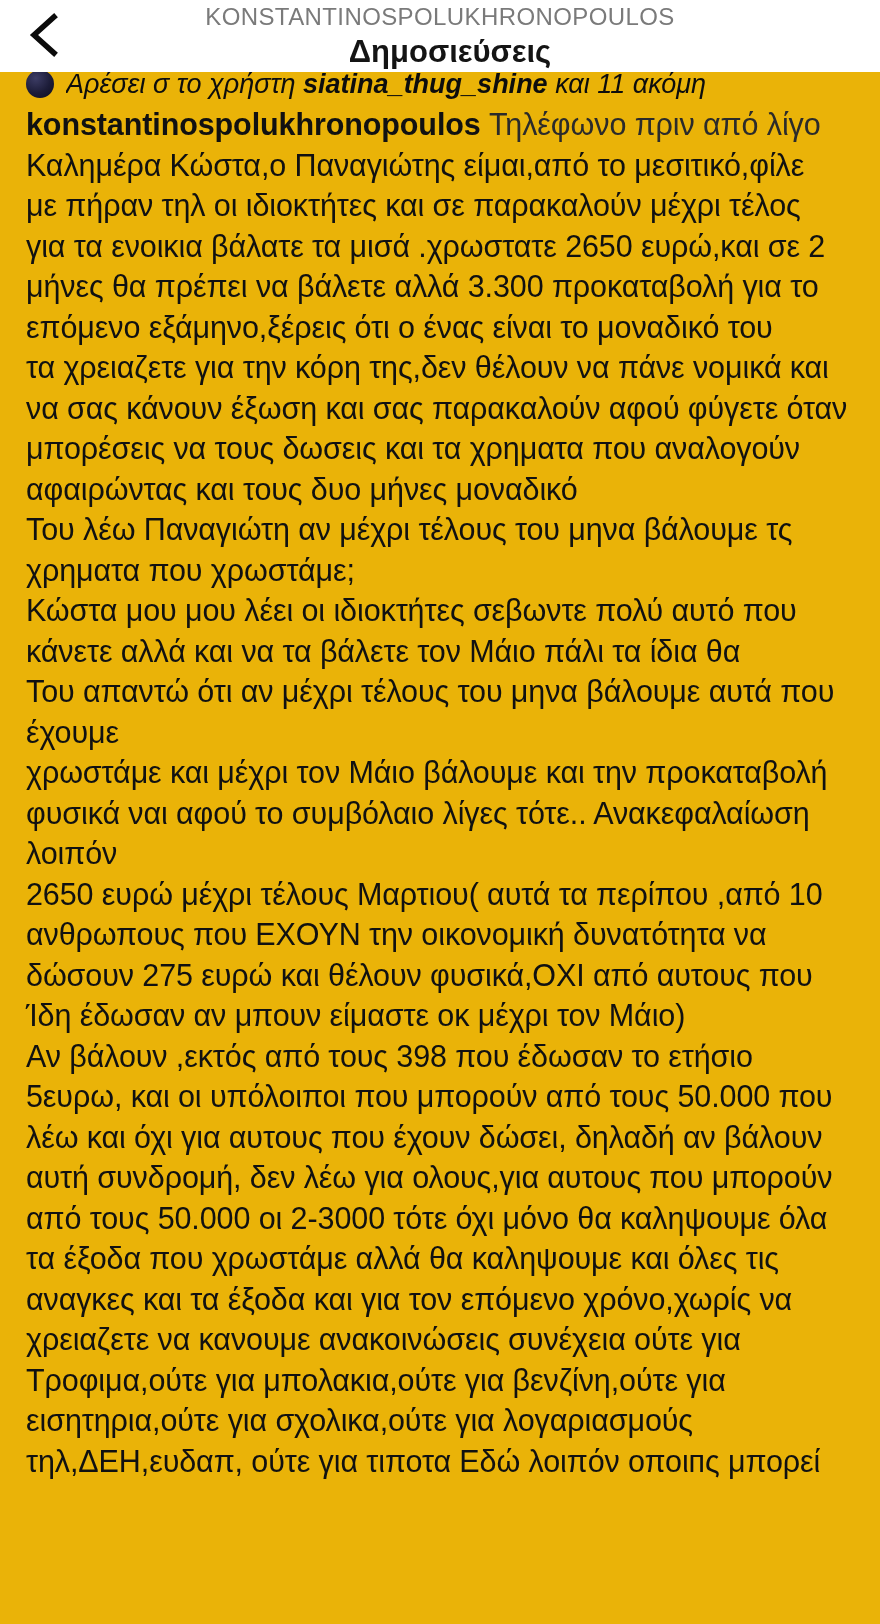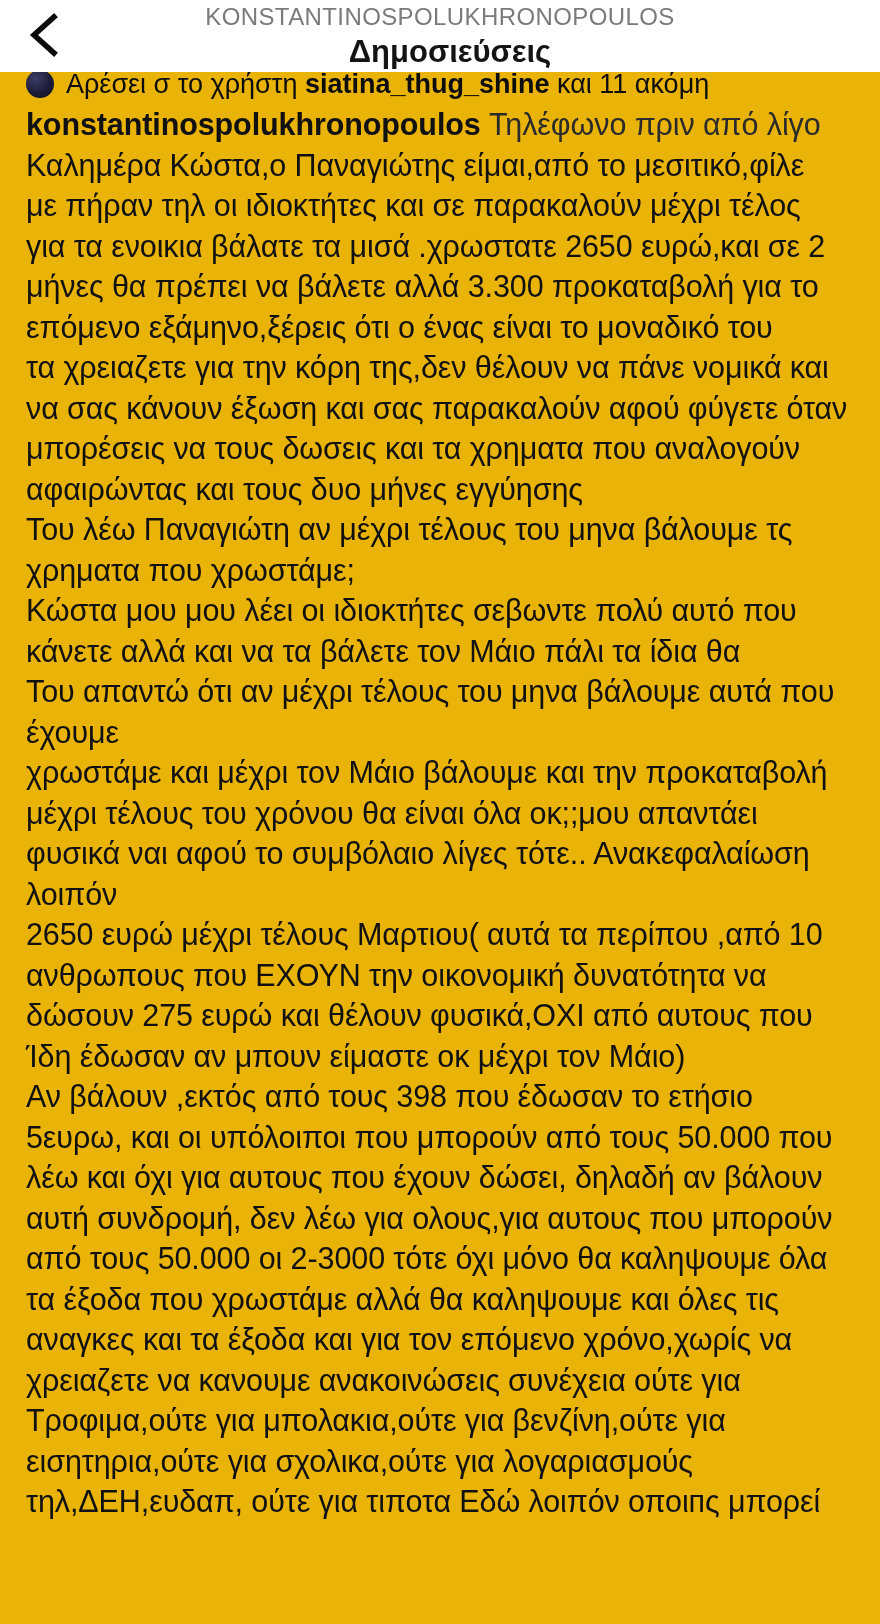--- a/index.html
+++ b/index.html
@@ -78,20 +78,21 @@
   
   .likes-row {
     position: relative;
     height: 36px;
     margin-top: -8px;
     padding: 0 26px;
     display: flex;
     align-items: center;
     overflow: hidden;
     border-top: 1px solid #efefef;
+    font-style: italic;
   }
   .liker-avatar {
     width: 28px; height: 28px;
     border-radius: 50%;
     background: radial-gradient(circle at 35% 30%, #3c3c64 0%, #1c1c38 55%, #0d0d1e 100%);
     flex: 0 0 auto;
     margin-right: 12px;
     margin-top: 2px;
   }
   .likes-text {
@@ -151,29 +152,28 @@
       <span class="cap-line"><span class="author">konstantinospolukhronopoulos</span> <span class="meta">Τηλέφωνο πριν από λίγο</span></span>
       <div id="caption-body">
           <span class="cap-line">Καλημέρα Κώστα,ο Παναγιώτης είμαι,από το μεσιτικό,φίλε</span>
           <span class="cap-line">με πήραν τηλ οι ιδιοκτήτες και σε παρακαλούν μέχρι τέλος</span>
           <span class="cap-line">για τα ενοικια βάλατε τα μισά .χρωστατε 2650 ευρώ,και σε 2</span>
           <span class="cap-line">μήνες θα πρέπει να βάλετε αλλά 3.300 προκαταβολή για το</span>
           <span class="cap-line">επόμενο εξάμηνο,ξέρεις ότι ο ένας είναι το μοναδικό του</span>
           <span class="cap-line">τα χρειαζετε για την κόρη της,δεν θέλουν να πάνε νομικά και</span>
           <span class="cap-line">να σας κάνουν έξωση και σας παρακαλούν αφού φύγετε όταν</span>
           <span class="cap-line">μπορέσεις να τους δωσεις και τα χρηματα που αναλογούν</span>
-          <span class="cap-line">αφαιρώντας και τους δυο μήνες εγγύησης</span>
+          <span class="cap-line">αφαιρώντας και τους δυο μήνες μοναδικό</span>
           <span class="cap-line">Του λέω Παναγιώτη αν μέχρι τέλους του μηνα βάλουμε τς</span>
           <span class="cap-line">χρηματα που χρωστάμε;</span>
           <span class="cap-line">Κώστα μου μου λέει οι ιδιοκτήτες σεβωντε πολύ αυτό που</span>
           <span class="cap-line">κάνετε αλλά και να τα βάλετε τον Μάιο πάλι τα ίδια θα</span>
           <span class="cap-line">Του απαντώ ότι αν μέχρι τέλους του μηνα βάλουμε αυτά που</span>
           <span class="cap-line">έχουμε</span>
           <span class="cap-line">χρωστάμε και μέχρι τον Μάιο βάλουμε και την προκαταβολή</span>
-          <span class="cap-line">μέχρι τέλους του χρόνου θα είναι όλα οκ;;μου απαντάει</span>
           <span class="cap-line">φυσικά ναι αφού το συμβόλαιο λίγες τότε.. Ανακεφαλαίωση</span>
           <span class="cap-line">λοιπόν</span>
           <span class="cap-line">2650 ευρώ μέχρι τέλους Μαρτιου( αυτά τα περίπου ,από 10</span>
           <span class="cap-line">ανθρωπους που ΕΧΟΥΝ την οικονομική δυνατότητα να</span>
           <span class="cap-line">δώσουν 275 ευρώ και θέλουν φυσικά,ΟΧΙ από αυτους που</span>
           <span class="cap-line">Ίδη έδωσαν αν μπουν είμαστε οκ μέχρι τον Μάιο)</span>
           <span class="cap-line">Αν βάλουν ,εκτός από τους 398 που έδωσαν το ετήσιο</span>
           <span class="cap-line">5ευρω, και οι υπόλοιποι που μπορούν από τους 50.000 που</span>
           <span class="cap-line">λέω και όχι για αυτους που έχουν δώσει, δηλαδή αν βάλουν</span>
           <span class="cap-line">αυτή συνδρομή, δεν λέω για ολους,για αυτους που μπορούν</span>

